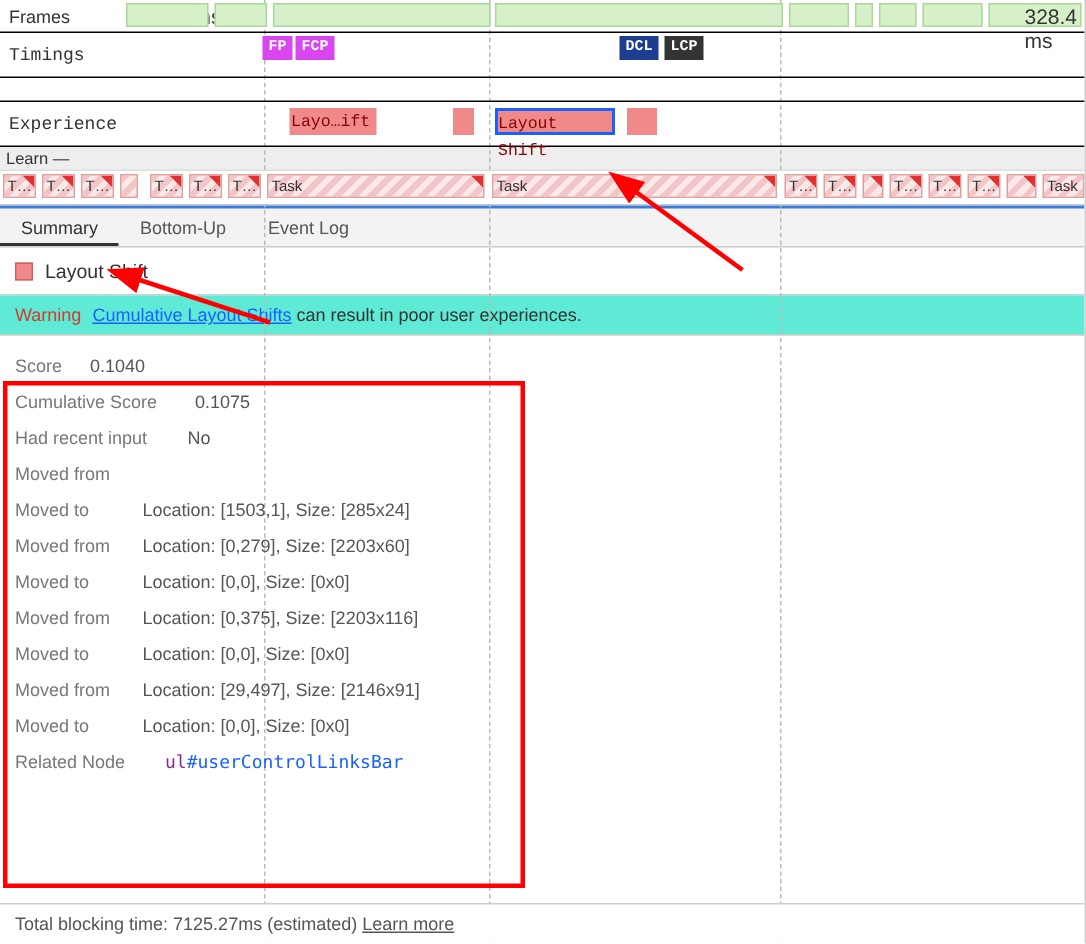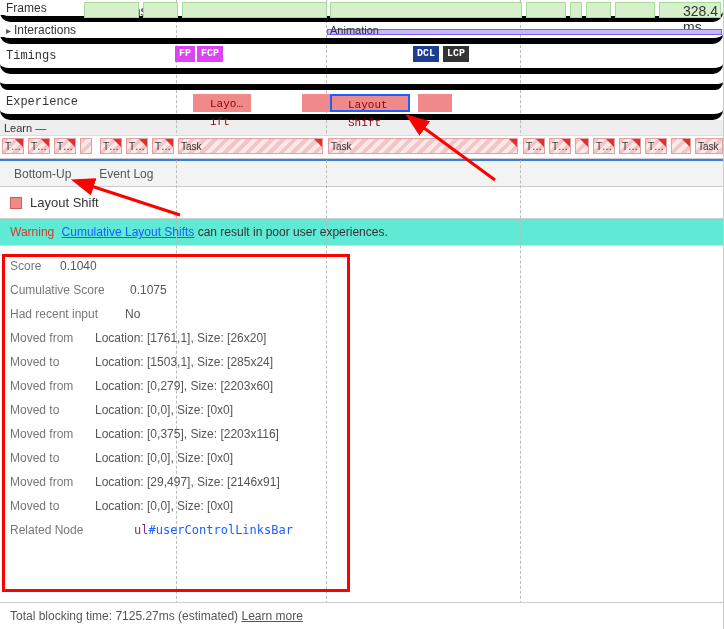--- a/index.html
+++ b/index.html
@@ -12,24 +12,23 @@
     width: 724px;
     height: 629px;
     position: relative;
     overflow: hidden;
     border-right: 1px solid #ccc;
   }
   .timeline { border-bottom: 1px solid #ccc; }
   .track-row {
     display: flex;
     align-items: center;
-    border-bottom: 6px solid #000000;
+    border-bottom: 1px solid #000000;
     height: 22px;
     position: relative;
-    border-radius: 10px;
   }
   .track-row.tall { height: 30px; font-family: Liberation Mono, monospace; }
   .track-label {
     width: 80px;
     padding-left: 6px;
     flex-shrink: 0;
     font-size: 12px;
     color: #333;
     position: relative;
     z-index: 2;
@@ -87,21 +86,21 @@
   .tag.green { background: #d946ef; }
   .tag.navy  { background: #1d3d8f; }
   .tag.dark  { background: #333; }
   .exp-block {
     position: absolute;
     top: 4px; height: 18px;
     line-height: 18px;
     background: #f08a8a;
     color: #8b0000;
     font-size: 11px;
-    padding: 0 16px;
+    padding: 0 0;
     border: 1px solid transparent;
   }
   .exp-block.selected { border: 2px solid #1a5fff; }
   .main-header {
     background: #eee;
     height: 16px;
     line-height: 16px;
     font-size: 11px;
     padding-left: 4px;
     color: #333;
@@ -166,21 +165,21 @@
     position:relative;
   }
   .detail-row {
     display:flex;
     padding:5px 0;
     font-size:12px;
     color:#777;
   }
   .detail-row .k { width:110px; flex-shrink:0; }
   .detail-row .v { color:#555; }
-  .detail-row .v code { font-family:Menlo,Consolas,monospace; color:#555;margin-left:24px; }
+  .detail-row .v code { font-family:Menlo,Consolas,monospace; color:#555; }
   .red-box {
     position:absolute;
     border:3px solid #ff0000;
     pointer-events:none;
   }
   .footer {
     position:absolute;
     left:0;right:0;bottom:0;
     border-top:1px solid #ccc;
     background:#fff;
@@ -217,27 +216,20 @@
       <div class="frame-seg" style="left:330px;width:192px"></div>
       <div class="frame-seg" style="left:526px;width:40px"></div>
       <div class="frame-seg" style="left:570px;width:12px"></div>
       <div class="frame-seg" style="left:586px;width:25px"></div>
       <div class="frame-seg" style="left:615px;width:40px"></div>
       <div class="frame-seg" style="left:659px;width:62px"></div>
       <span class="frame-text" style="left:683px">328.4 ms</span>
     </div>
   </div>
 
-  <div class="track-row">
-    <div class="track-label"><span class="tri"></span><span>Interactions</span></div>
-    <div class="track-content">
-      <div class="anim-bar" style="left:327px;width:395px"></div>
-      <span class="anim-label" style="left:330px">Animation</span>
-    </div>
-  </div>
 
   <div class="track-row tall">
     <div class="track-label">Timings</div>
     <div class="track-content">
       <span class="tag green" style="left:175px">FP</span>
       <span class="tag green" style="left:197px">FCP</span>
       <span class="tag navy" style="left:413px">DCL</span>
       <span class="tag dark" style="left:443px">LCP</span>
     </div>
   </div>
@@ -279,20 +271,21 @@
     <div class="task" style="left:619px;width:22px"><span>T…</span><span class="redtri"></span></div>
     <div class="task" style="left:645px;width:22px"><span>T…</span><span class="redtri"></span></div>
     <div class="task" style="left:671px;width:20px">
         <span class="redtri"></span>
       </div>
     <div class="task" style="left:695px;width:28px"><span>Task</span></div>
   </div>
 </div>
 
 <div class="tabs">
+  <div class="tab active">Summary</div>
   <div class="tab">Bottom-Up</div>
   <div class="tab">Event Log</div>
 </div>
 
 <div class="summary-header">
   <div class="ls-swatch"></div>
   <span>Layout Shift</span>
 </div>
 
 <div class="warning-row">
@@ -308,21 +301,20 @@
   <div class="detail-row">
       <span class="k" style="width:120px">Cumulative Score</span>
       <span class="v">0.1075</span>
     </div>
   <div class="detail-row">
       <span class="k" style="width:115px">Had recent input</span>
       <span class="v">No</span>
     </div>
   <div class="detail-row">
       <span class="k" style="width:85px">Moved from</span>
-      <span class="v">Location: [1761,1], Size: [26x20]</span>
     </div>
   <div class="detail-row">
       <span class="k" style="width:85px">Moved to</span>
       <span class="v">Location: [1503,1], Size: [285x24]</span>
     </div>
   <div class="detail-row">
       <span class="k" style="width:85px">Moved from</span>
       <span class="v">Location: [0,279], Size: [2203x60]</span>
     </div>
   <div class="detail-row">

